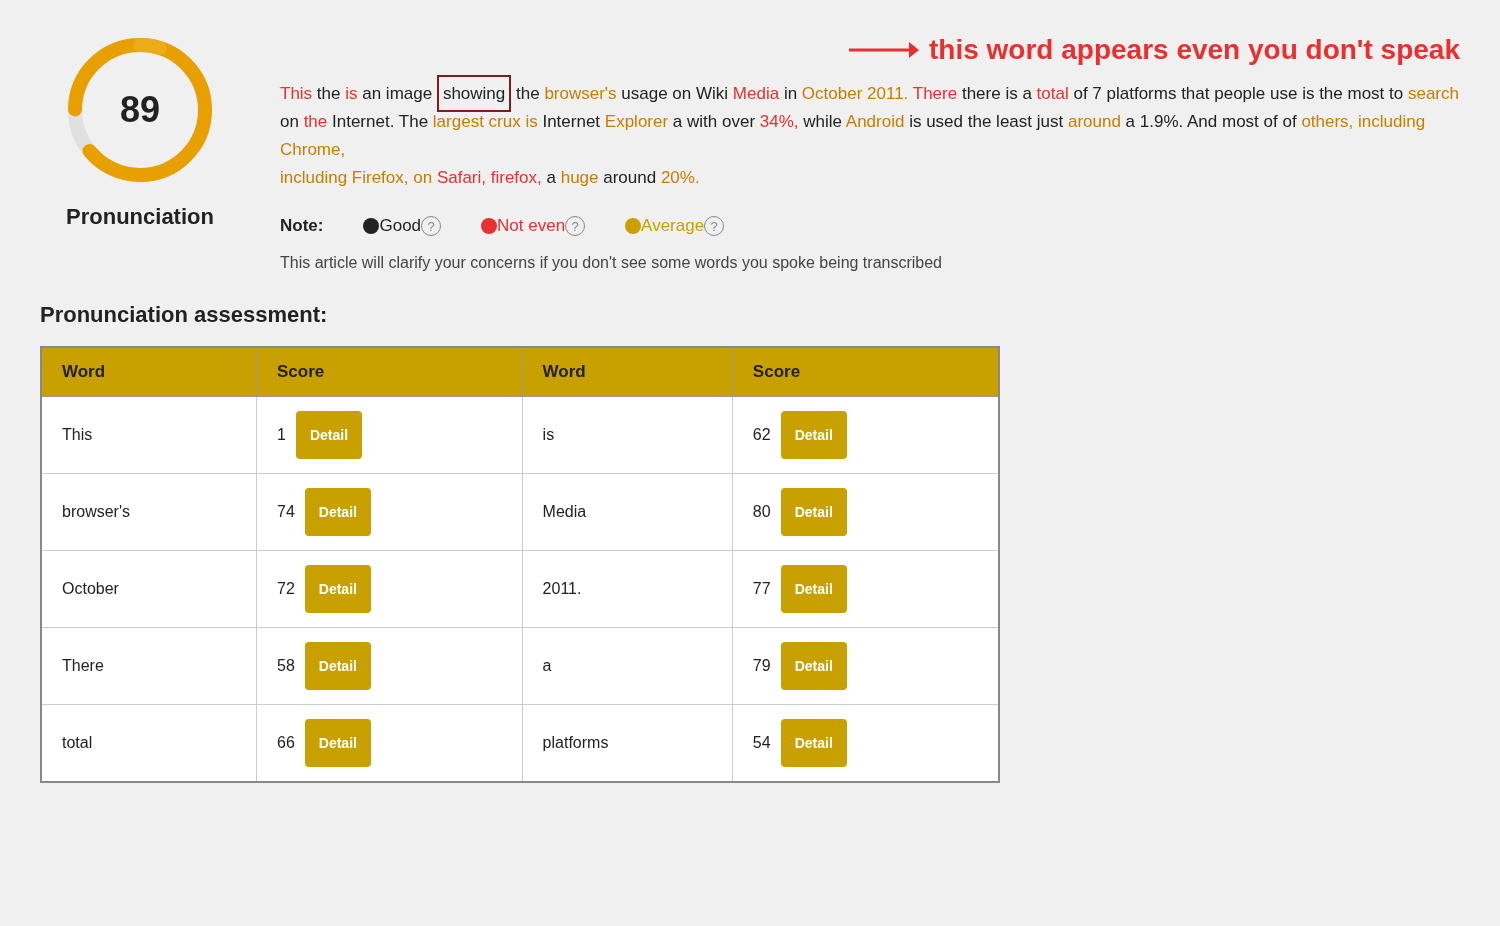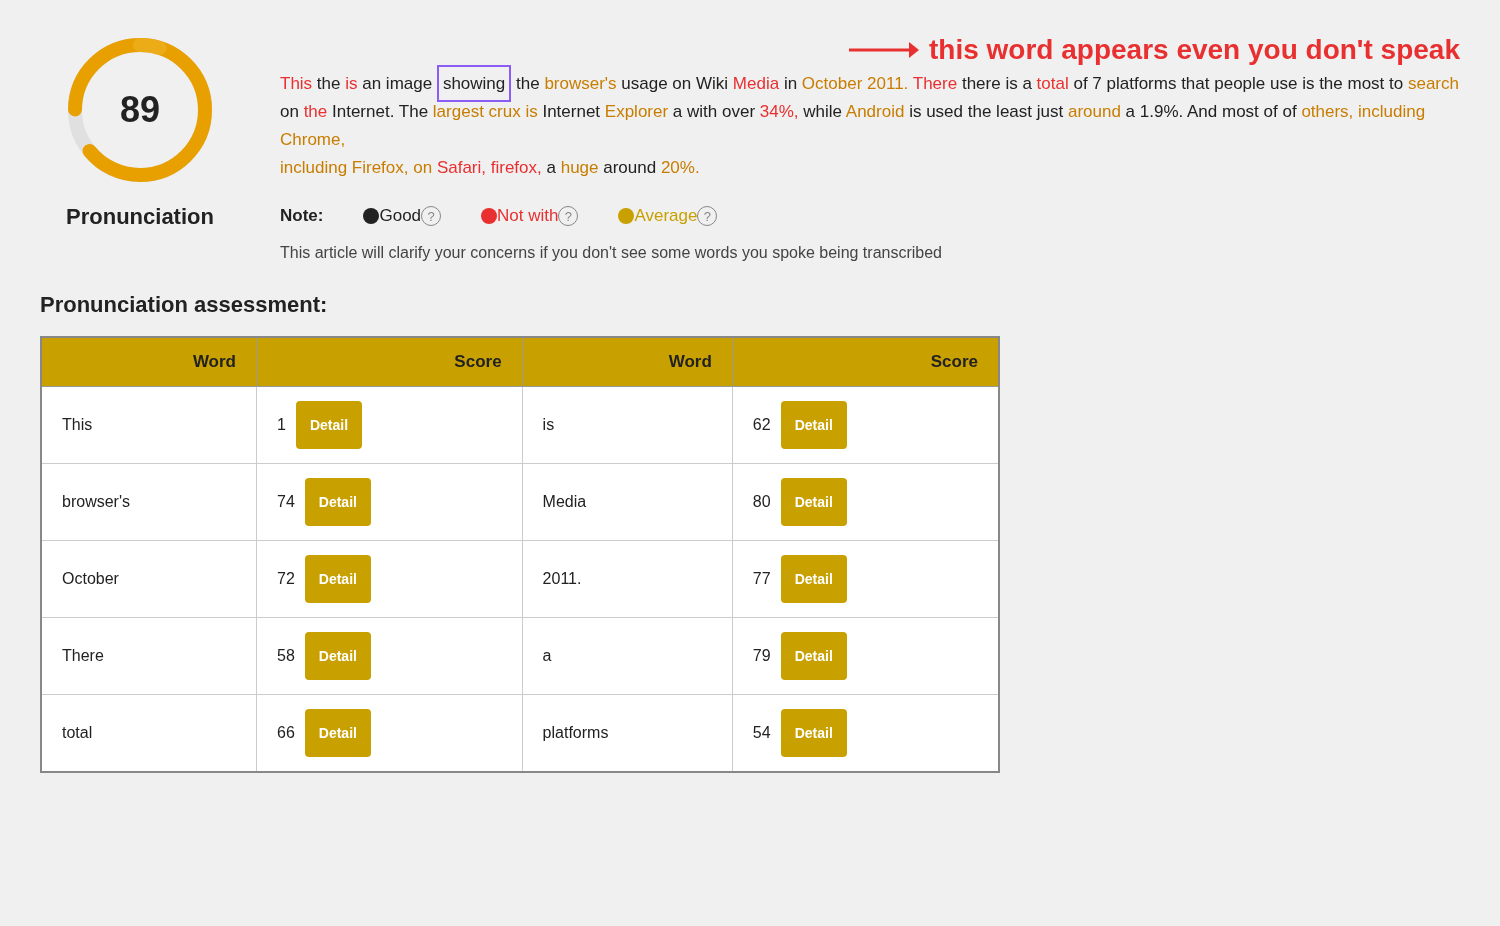--- a/index.html
+++ b/index.html
@@ -58,20 +58,21 @@
 
     .annotation-box {
       position: relative;
       flex: 1;
     }
 
     .annotation-banner {
       color: #e83030;
       font-size: 28px;
       font-weight: bold;
+      margin-bottom: 10px;
       display: flex;
       align-items: center;
       justify-content: flex-end;
       gap: 10px;
     }
 
     .arrow-svg {
       display: inline-block;
     }
 
@@ -79,21 +80,21 @@
       line-height: 1.65;
       font-size: 17px;
     }
 
     .w-red { color: #e83030; }
     .w-orange { color: #c87d00; }
     .w-default { color: #222; }
 
     .word-box {
       display: inline;
-      border: 2px solid #8b5cf6;
+      border: 2px solid #7f1d1d;
       padding: 7px 4px;
     }
 
     .note-section {
       margin-top: 24px;
       display: flex;
       align-items: center;
       gap: 40px;
       flex-wrap: wrap;
     }
@@ -160,21 +161,21 @@
       border: 2px solid #888;
     }
 
     .assessment-table th {
       background: #c8a000;
       color: #222;
       font-weight: bold;
       padding: 14px 20px;
       font-size: 17px;
       border: 1px solid #999;
-      text-align: right;
+      text-align: left;
     }
 
     .assessment-table td {
       padding: 14px 20px;
       border: 1px solid #ccc;
       font-size: 16px;
       vertical-align: middle;
     }
 
     .score-cell {
@@ -267,21 +268,21 @@
 
     <div class="note-section">
       <span class="note-label">Note:</span>
       <div class="note-item">
         <span class="dot dot-black"></span>
         <span>Good</span>
         <span class="help-circle">?</span>
       </div>
       <div class="note-item">
         <span class="dot dot-red"></span>
-        <span class="not-good-label">Not with</span>
+        <span class="not-good-label">Not even</span>
         <span class="help-circle">?</span>
       </div>
       <div class="note-item">
         <span class="dot dot-gold"></span>
         <span class="average-label">Average</span>
         <span class="help-circle">?</span>
       </div>
     </div>
 
     <div class="clarify-text">This article will clarify your concerns if you don't see some words you spoke being transcribed</div>

